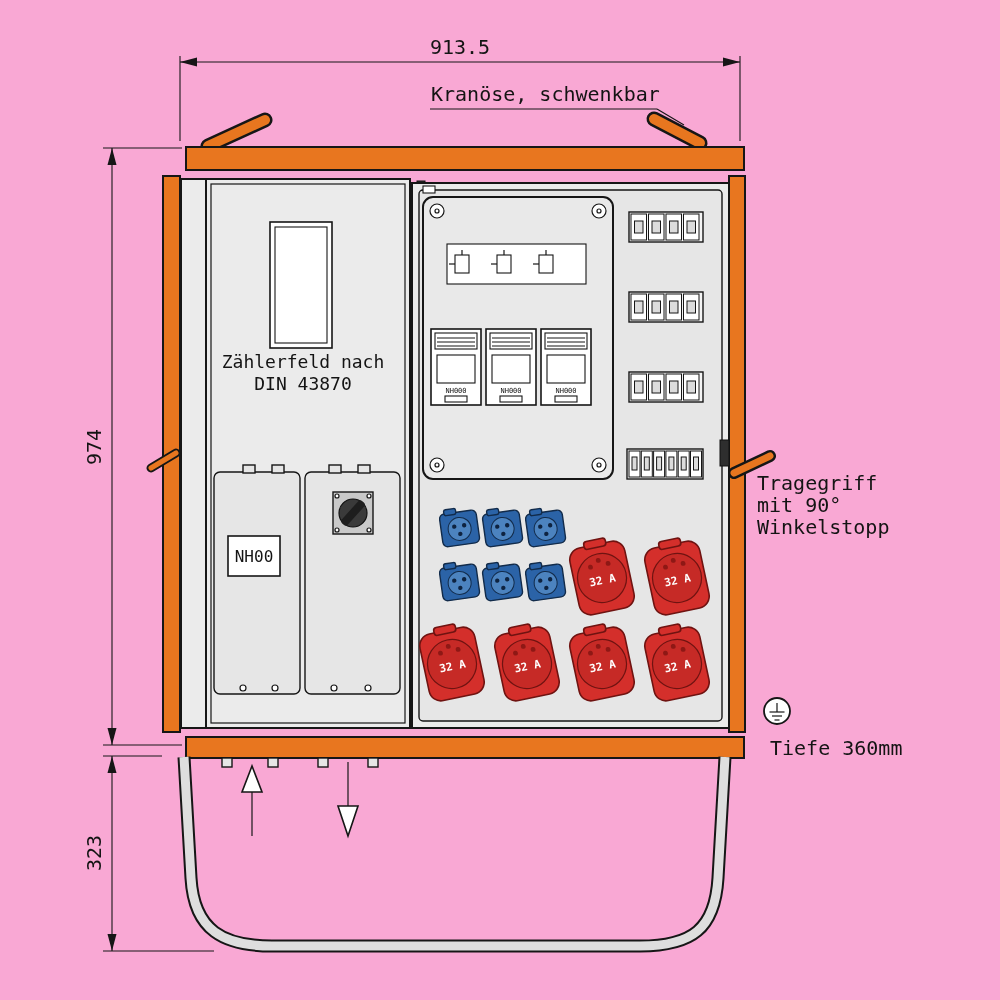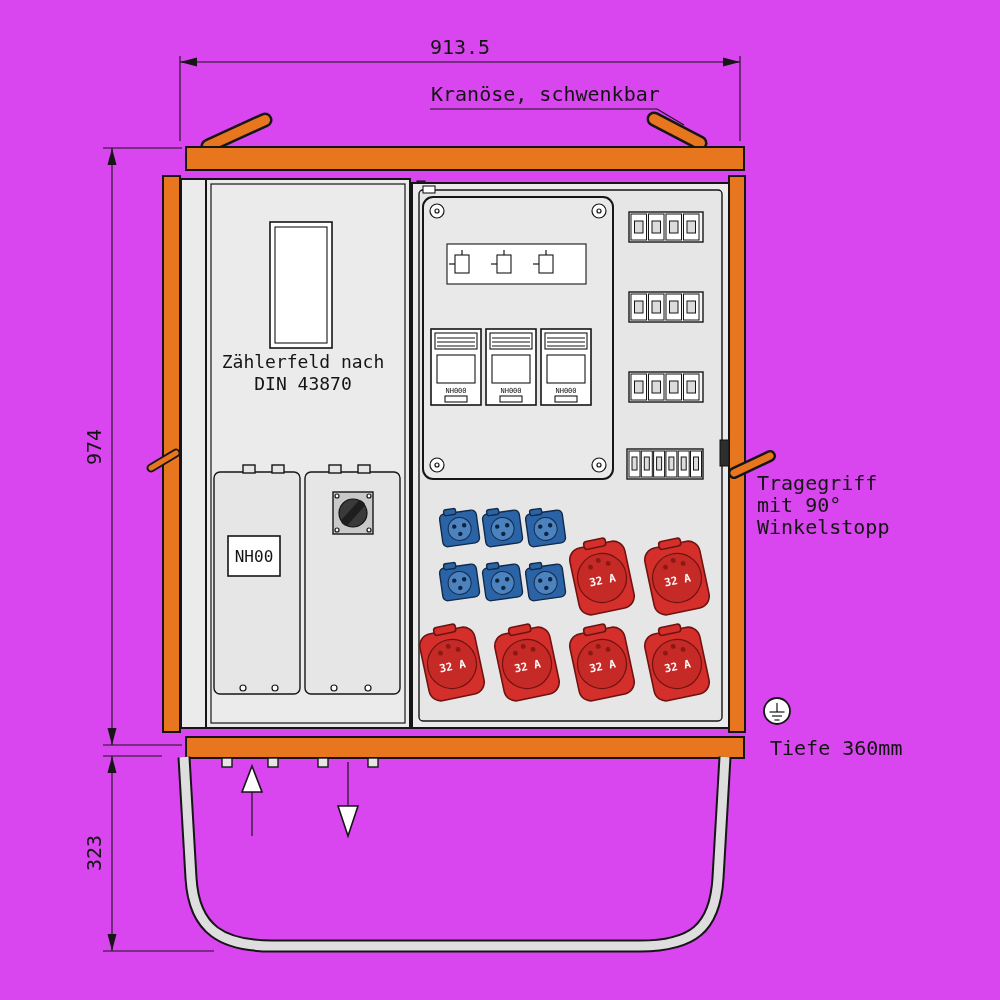--- a/index.html
+++ b/index.html
@@ -1,16 +1,16 @@
 <!DOCTYPE html>
 <html><head>
 <meta charset="utf-8">
 <style>
   html,body{margin:0;padding:0;background:#fff;}
-  .stage{position:relative;width:1000px;height:1000px;background:#d946ef;overflow:hidden;}
+  .stage{position:relative;width:1000px;height:1000px;background:#f9a8d4;overflow:hidden;}
   svg{position:absolute;left:0;top:0;}
   .s1{stroke:#161616;stroke-width:1.2;fill:none;}
   .orange{fill:#E8761F;stroke:#161616;stroke-width:2;}
   .panel{fill:#EBEBEB;stroke:#161616;stroke-width:2;}
   .panel-inner{fill:#E6E6E6;stroke:#161616;stroke-width:1.4;}
   .plate{fill:#E9E9E9;stroke:#161616;stroke-width:2;}
   .white{fill:#FFFFFF;stroke:#161616;stroke-width:1.6;}
   .whitethin{fill:#FFFFFF;stroke:#161616;stroke-width:1.1;}
   .dark{fill:#2E2E2E;stroke:#111;stroke-width:1;}
   .screw{fill:#FFFFFF;stroke:#161616;stroke-width:1.2;}

